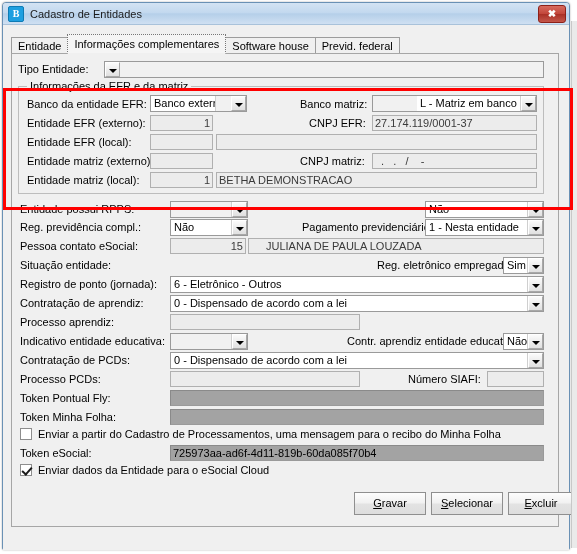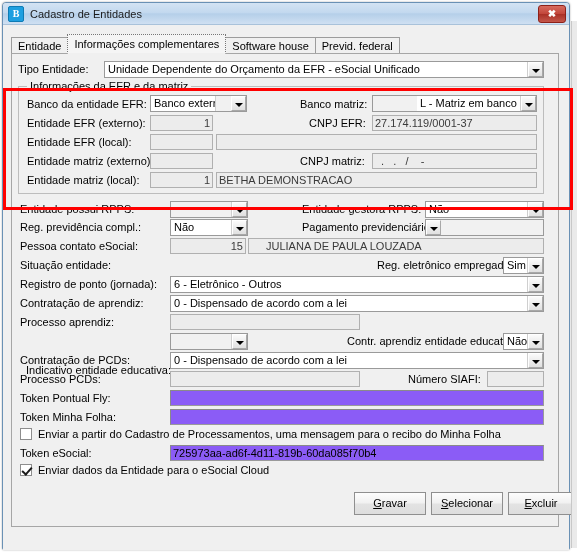--- a/index.html
+++ b/index.html
@@ -129,21 +129,21 @@
   
   .row { position: absolute; display: flex; align-items: center; }
   .lbl { font-size: 11px; color: #000; white-space: nowrap; }
 
   input.tb {
     font-family: "Liberation Sans", sans-serif;
     font-size: 11px;
     border: 1px solid #9a9a9a;
     border-top-color: #8a8a8a;
     border-left-color: #8a8a8a;
-    background: #8b5cf6;
+    background: #a3a3a3;
     height: 16px;
     box-sizing: border-box;
     padding: 0 2px;
     color: #000;
     outline: none;
   }
   input.tb.ro {
     background: #ececec;
     color: #3a3a3a;
     border: 1px solid #b0b0b0;
@@ -288,21 +288,20 @@
       <div class="tab">Software house</div>
       <div class="tab">Previd. federal</div>
     </div>
 
     <div class="panel">
 
       <div class="row" style="left:6px; top:9px;">
         <span class="lbl">Tipo Entidade:</span>
       </div>
       <div class="combo" style="left:92px; top:7px; width:440px;">
-        <div class="cval">Unidade Dependente do Orçamento da EFR - eSocial Unificado</div>
         <div class="arrow"></div>
       </div>
 
       <div class="groupbox" style="left:6px; top:32px; width:526px; height:108px;">
         <div class="gb-title">Informações da EFR e da matriz</div>
 
         <span class="lbl" style="position:absolute; left:8px; top:11px;">Banco da entidade EFR:</span>
         <div class="combo" style="position:absolute; left:131px; top:8px; width:97px;gap:15px;">
           <div class="cval">Banco externo</div>
           <div class="arrow"></div>
@@ -330,33 +329,33 @@
         <span class="lbl" style="position:absolute; left:8px; top:87px;">Entidade matriz (local):</span>
         <input class="tb ro num" style="position: absolute; left: 131px; top: 85px; width: 63px;" readonly="" value="1">
         <input class="tb ro" style="position: absolute; left: 197px; top: 85px; width: 321px;" readonly="" value="BETHA DEMONSTRACAO">
       </div>
 
       <span class="lbl" style="position:absolute; left:8px; top:149px;">Entidade possui RPPS:</span>
       <div class="combo dim" style="position:absolute; left:158px; top:147px; width:78px;">
         <div class="cval"></div>
         <div class="arrow"></div>
       </div>
-      <span class="lbl" style="position:absolute; left:290px; top:149px;">Entidade gestora RPPS:</span>
       <div class="combo" style="position:absolute; left:413px; top:147px; width:119px;">
         <div class="cval">Não</div>
         <div class="arrow"></div>
       </div>
 
       <span class="lbl" style="position:absolute; left:8px; top:167px;">Reg. previdência compl.:</span>
       <div class="combo" style="position:absolute; left:158px; top:165px; width:78px;">
         <div class="cval">Não</div>
         <div class="arrow"></div>
       </div>
       <span class="lbl" style="position:absolute; left:290px; top:167px;">Pagamento previdenciário:</span>
       <div class="combo" style="position:absolute; left:413px; top:165px; width:119px;">
+        <div class="cval">1 - Nesta entidade</div>
         <div class="arrow"></div>
       </div>
 
       <span class="lbl" style="position:absolute; left:8px; top:186px;">Pessoa contato eSocial:</span>
       <input class="tb ro num" style="position: absolute; left: 158px; top: 184px; width: 76px;" readonly="" value="15">
       <input class="tb ro" style="position: absolute; left: 236px; top: 184px; width: 296px; padding-left: 17px;" readonly="" value="JULIANA DE PAULA LOUZADA">
 
       <span class="lbl" style="position:absolute; left:8px; top:205px;">Situação entidade:</span>
       <span class="lbl" style="position:absolute; left:365px; top:205px;">Reg. eletrônico empregados:</span>
       <div class="combo" style="position:absolute; left:491px; top:203px; width:41px;">
@@ -372,21 +371,21 @@
 
       <span class="lbl" style="position:absolute; left:8px; top:243px;">Contratação de aprendiz:</span>
       <div class="combo" style="position:absolute; left:158px; top:241px; width:374px;">
         <div class="cval">0 - Dispensado de acordo com a lei</div>
         <div class="arrow"></div>
       </div>
 
       <span class="lbl" style="position:absolute; left:8px; top:262px;">Processo aprendiz:</span>
       <input class="tb ro" style="position: absolute; left: 158px; top: 260px; width: 190px;" readonly="" value="">
 
-      <span class="lbl" style="position:absolute; left:14px; top:281px;margin-top:29px;">Indicativo entidade educativa:</span>
+      <span class="lbl" style="position:absolute; left:8px; top:281px;">Indicativo entidade educativa:</span>
       <div class="combo dim" style="position:absolute; left:158px; top:279px; width:78px;">
         <div class="cval"></div>
         <div class="arrow"></div>
       </div>
       <span class="lbl" style="position:absolute; left:335px; top:281px;">Contr. aprendiz entidade educativa:</span>
       <div class="combo" style="position:absolute; left:491px; top:279px; width:41px;">
         <div class="cval">Não</div>
         <div class="arrow"></div>
       </div>
 

